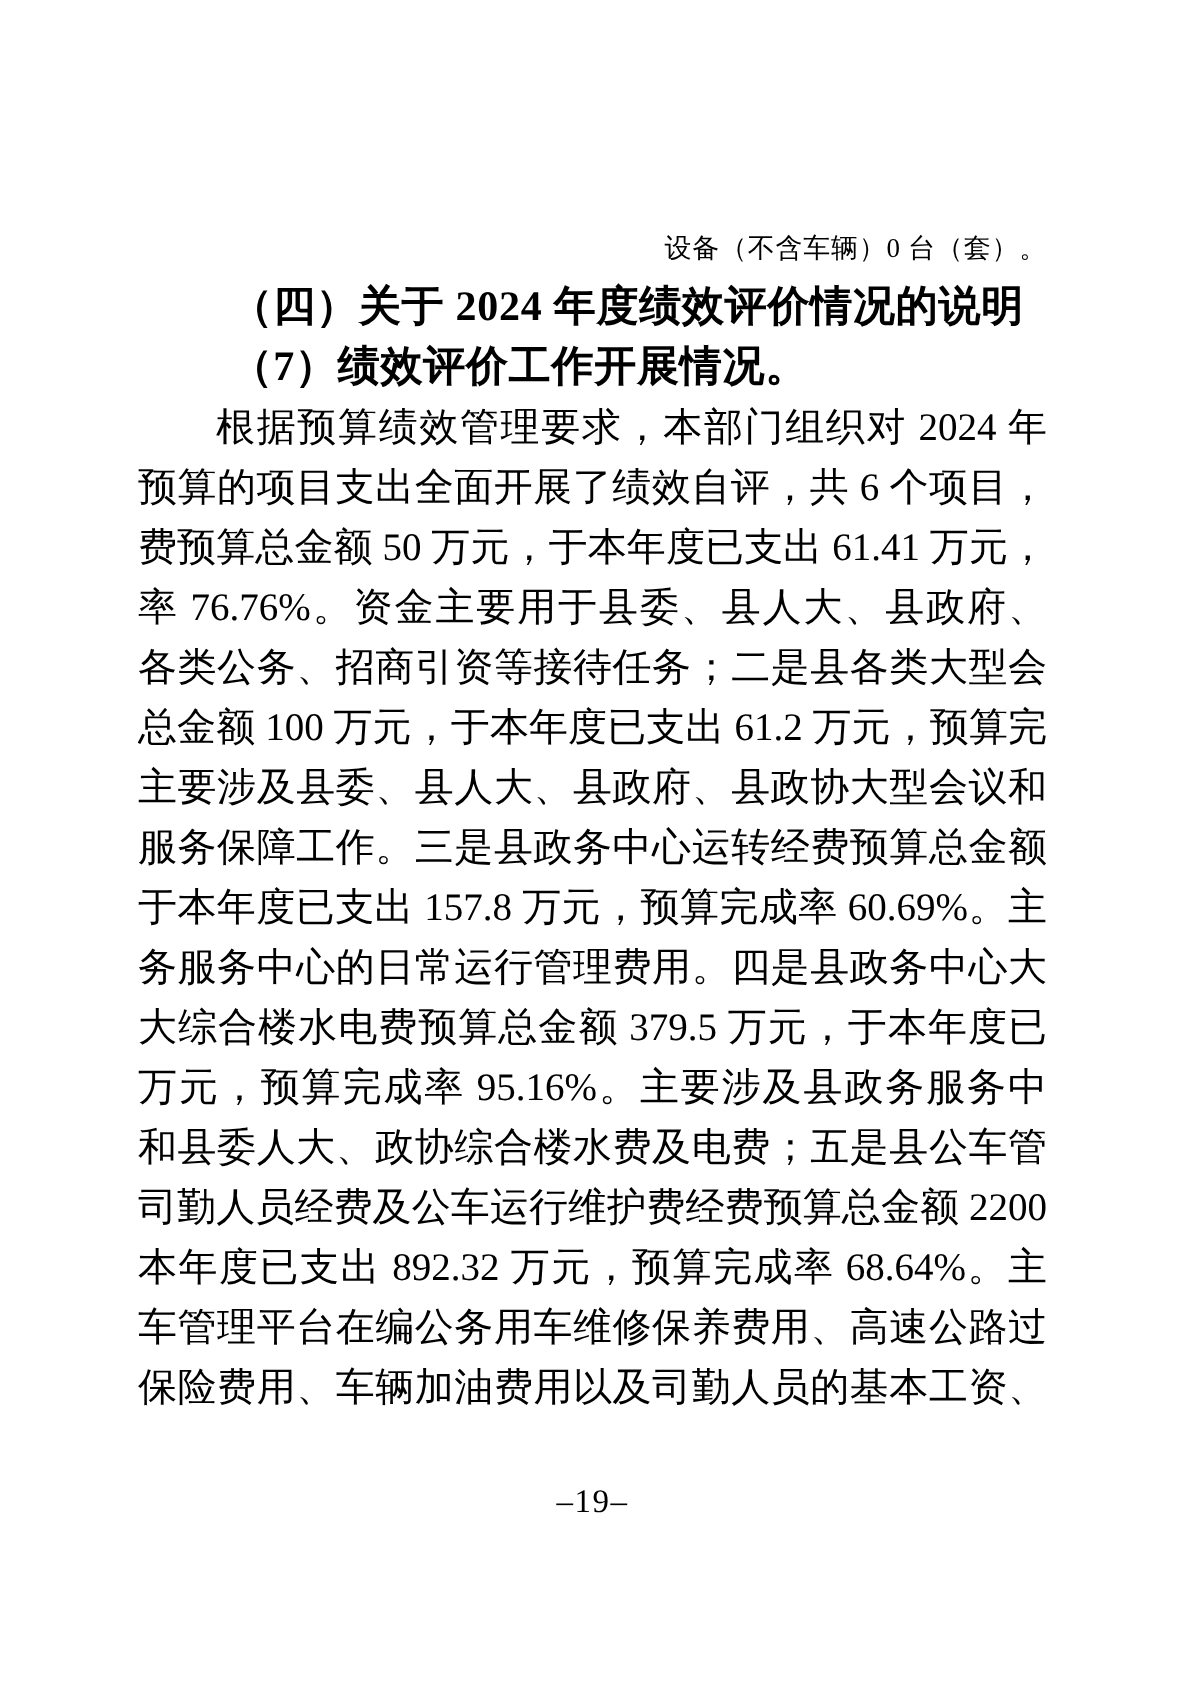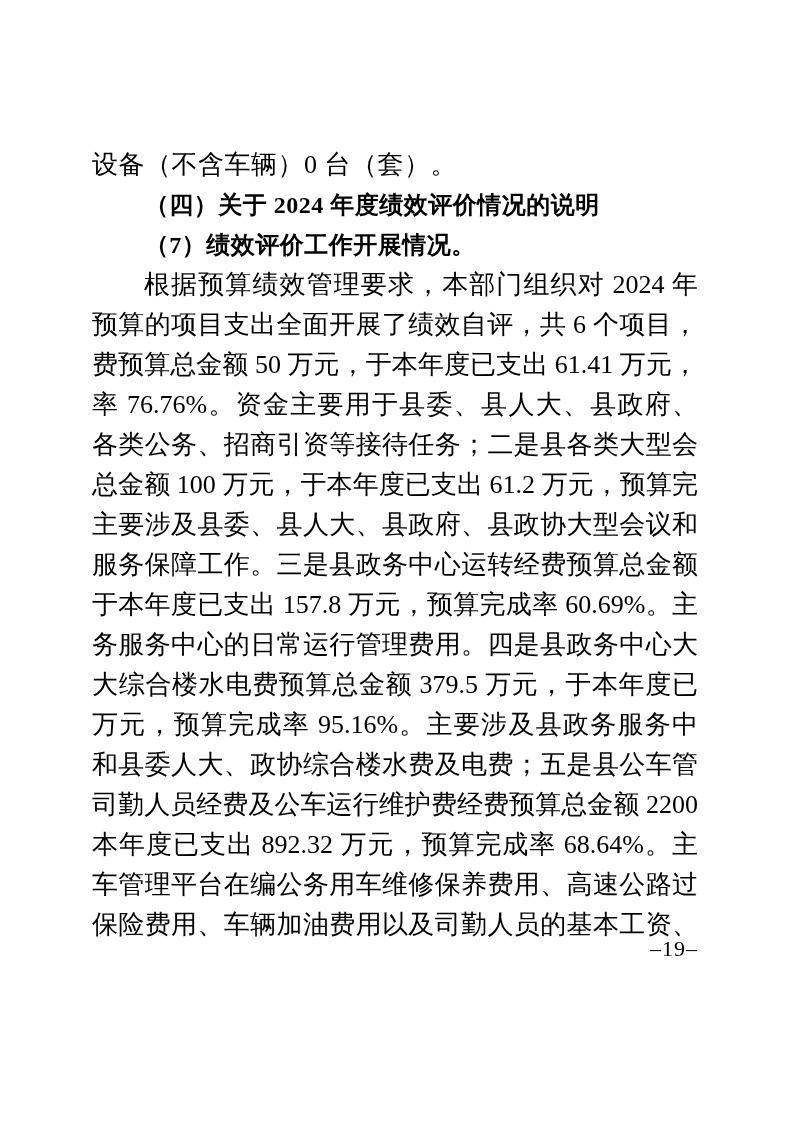--- a/index.html
+++ b/index.html
@@ -23,28 +23,29 @@
     height: 1122px;
     background: #ffffff;
   }
   .content {
     position: absolute;
     left: 92px;
     top: 145px;
     width: 606px;
   }
   .tline {
-    font-size: 26px;
+    font-size: 18px;
     line-height: 40px;
     height: 40px;
     white-space: nowrap;
     letter-spacing: 0.5px;
+    text-align: right;
   }
   .heading {
-    font-size: 24px;
+    font-size: 28px;
     line-height: 40px;
     height: 40px;
     font-weight: bold;
     white-space: nowrap;
     text-indent: 2.2em;
     letter-spacing: 0.5px;
   }
   .pline {
     font-size: 26px;
     line-height: 40px;
@@ -53,23 +54,23 @@
     text-align-last: justify;
     text-justify: inter-character;
     overflow: hidden;
   }
   .pline.first {
     text-indent: 2em;
   }
   .page-number {
     position: absolute;
     left: 92px;
-    top: 932px;
+    top: 984px;
     width: 606px;
-    text-align: right;
+    text-align: center;
     font-size: 22px;
     line-height: 34px;
     letter-spacing: 1px;
   }
 </style>
 </head>
 <body>
 
 <div class="page">
   <div class="content">

